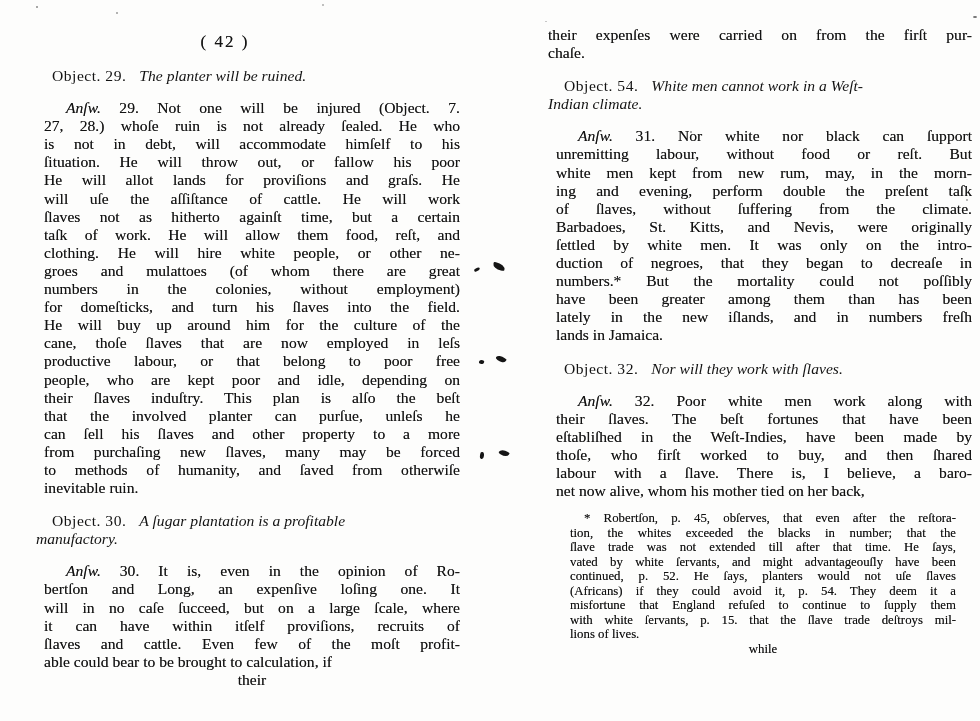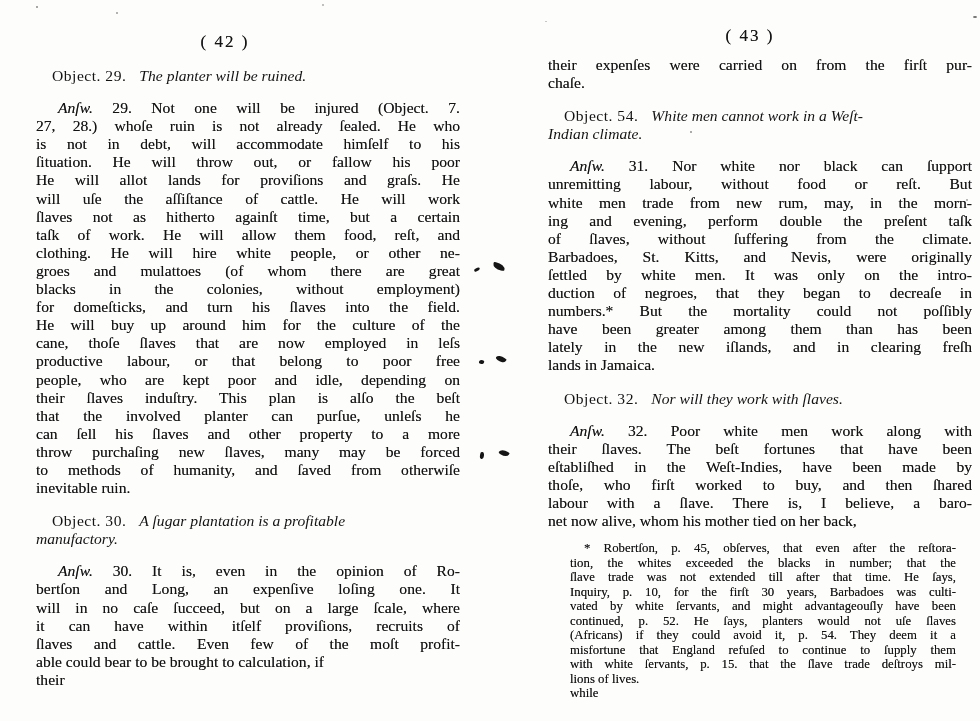--- a/index.html
+++ b/index.html
@@ -26,21 +26,21 @@
     font-size:17px;
     letter-spacing:2px;
     margin-bottom:10px;
     text-shadow:0 0 .3px rgba(0,0,0,.55);
   }
   .page-left .page-header{padding-right:46px;}
   .page-right .page-header{padding-right:20px;}
   .blocks{font-size:15.6px;line-height:18.1px;}
   .block{margin:0;}
   .block.objection{margin:15px 0 14px 0;}
-  .block.answer{margin:13px 0 0 0;}
+  .block.answer{margin:13px 0 0 8px;}
   .block.continuation{margin:0;}
   .block.footnote{
     margin:11px 16px 0 22px;
     font-size:12.8px;
     line-height:14.5px;
   }
   .line{
     text-align:justify;
     text-align-last:justify;
     text-shadow:0 0 .3px rgba(0,0,0,.55);
@@ -54,21 +54,21 @@
     font-style:italic;
   }
   .obj-line.first{text-indent:16px;}
   .obj-label{
     font-style:normal;
     margin-right:13px;
     letter-spacing:.5px;
   }
   .answ-label{font-style:italic;}
   .catchword{
-    text-align:left;
+    text-align:center;
     text-shadow:0 0 .3px rgba(0,0,0,.55);
   }
   
   .ink{position:absolute;background:#151515;}
   .ink.m1a{left:474px;top:268px;width:6px;height:3px;border-radius:60% 40% 70% 30%;transform:rotate(-22deg);}
   .ink.m1b{left:493px;top:263px;width:12px;height:7px;border-radius:10% 90% 20% 80%;transform:rotate(12deg);}
   .ink.m2a{left:479px;top:360px;width:5px;height:4px;border-radius:70% 30% 60% 40%;transform:rotate(20deg);}
   .ink.m2b{left:496px;top:356px;width:10px;height:6px;border-radius:90% 10% 80% 30%;transform:rotate(38deg);}
   .ink.m3a{left:480px;top:452px;width:4px;height:7px;border-radius:40% 60% 50% 50%;transform:rotate(8deg);}
   .ink.m3b{left:499px;top:450px;width:10px;height:6px;border-radius:85% 15% 75% 25%;transform:rotate(32deg);}
@@ -96,90 +96,88 @@
           <div class="line indent"><span class="answ-label">Anſw.</span> 29.  Not one will be injured (Object. 7.</div>
           <div class="line">27, 28.) whoſe ruin is not already ſealed.  He who</div>
           <div class="line">is not in debt, will accommodate himſelf to his</div>
           <div class="line">ſituation.   He will throw out, or fallow his poor</div>
           <div class="line">He will allot lands for proviſions and graſs.   He</div>
           <div class="line">will uſe the aſſiſtance of cattle.   He will work</div>
           <div class="line">ſlaves not as hitherto againſt time, but a certain</div>
           <div class="line">taſk of work.   He will allow them food, reſt, and</div>
           <div class="line">clothing.   He will hire white people, or other ne-</div>
           <div class="line">groes and mulattoes (of whom there are great</div>
-          <div class="line">blacks in the colonies, without employment)</div>
+          <div class="line">numbers in the colonies, without employment)</div>
           <div class="line">for domeſticks, and turn his ſlaves into the field.</div>
           <div class="line">He will buy up around him for the culture of the</div>
           <div class="line">cane, thoſe ſlaves that are now employed in leſs</div>
           <div class="line">productive labour, or that belong to poor free</div>
           <div class="line">people, who are kept poor and idle, depending on</div>
           <div class="line">their ſlaves induſtry.   This plan is alſo the beſt</div>
           <div class="line">that the involved planter can purſue, unleſs he</div>
           <div class="line">can ſell his ſlaves and other property to a more</div>
-          <div class="line">throw purchaſing new ſlaves, many may be forced</div>
+          <div class="line">from purchaſing new ſlaves, many may be forced</div>
           <div class="line">to methods of humanity, and ſaved from otherwiſe</div>
           <div class="line last">inevitable ruin.</div>
         </div>
         <div class="block objection">
           <div class="obj-line first"><span class="obj-label">Object. 30.</span><span>A ſugar plantation is a profitable</span></div>
           <div class="obj-line">manufactory.</div>
         </div>
         <div class="block answer">
           <div class="line indent"><span class="answ-label">Anſw.</span> 30.   It is, even in the opinion of Ro-</div>
           <div class="line">bertſon and Long, an expenſive loſing one.   It</div>
           <div class="line">will in no caſe ſucceed, but on a large ſcale, where</div>
           <div class="line">it can have within itſelf proviſions, recruits of</div>
           <div class="line">ſlaves and cattle.   Even few of the moſt profit-</div>
           <div class="line last">able could bear to be brought to calculation, if</div>
           <div class="catchword">their</div>
         </div>
       </div>
   </div>
 
   <div class="page page-right">
-    <div class="page-header">(  43  )</div>
     <div class="blocks">
         <div class="block continuation">
           <div class="line">their expenſes were carried on from the firſt pur-</div>
           <div class="line last">chaſe.</div>
         </div>
         <div class="block objection">
           <div class="obj-line first"><span class="obj-label">Object. 54.</span><span>White men cannot work in a Weſt-</span></div>
           <div class="obj-line">Indian climate.</div>
         </div>
         <div class="block answer">
           <div class="line indent"><span class="answ-label">Anſw.</span> 31.   Nor white nor black can ſupport</div>
           <div class="line">unremitting labour, without food or reſt.   But</div>
-          <div class="line">white men trade from new rum, may, in the morn-</div>
+          <div class="line">white men kept from new rum, may, in the morn-</div>
           <div class="line">ing and evening, perform double the preſent taſk</div>
           <div class="line">of ſlaves, without ſuffering from the climate.</div>
           <div class="line">Barbadoes, St. Kitts, and Nevis, were originally</div>
           <div class="line">ſettled by white men.   It was only on the intro-</div>
           <div class="line">duction of negroes, that they began to decreaſe in</div>
           <div class="line">numbers.*   But the mortality could not poſſibly</div>
           <div class="line">have been greater among them than has been</div>
-          <div class="line">lately in the new iſlands, and in clearing freſh</div>
+          <div class="line">lately in the new iſlands, and in numbers freſh</div>
           <div class="line last">lands in Jamaica.</div>
         </div>
         <div class="block objection">
           <div class="obj-line first"><span class="obj-label">Object. 32.</span><span>Nor will they work with ſlaves.</span></div>
         </div>
         <div class="block answer">
           <div class="line indent"><span class="answ-label">Anſw.</span> 32.   Poor white men work along with</div>
           <div class="line">their ſlaves.   The beſt fortunes that have been</div>
           <div class="line">eſtabliſhed in the Weſt-Indies, have been made by</div>
           <div class="line">thoſe, who firſt worked to buy, and then ſhared</div>
           <div class="line">labour with a ſlave.   There is, I believe, a baro-</div>
           <div class="line last">net now alive, whom his mother tied on her back,</div>
         </div>
         <div class="block footnote">
           <div class="line indent-sm">* Robertſon, p. 45, obſerves, that even after the reſtora-</div>
           <div class="line">tion, the whites exceeded the blacks in number; that the</div>
           <div class="line">ſlave trade was not extended till after that time.   He ſays,</div>
-          <div class="line">Inquiry, p. 10, for the firſt 30 years, Barbadoes was culti-</div>
           <div class="line">vated by white ſervants, and might advantageouſly have been</div>
           <div class="line">continued, p. 52.   He ſays, planters would not uſe ſlaves</div>
           <div class="line">(Africans) if they could avoid it, p. 54.   They deem it a</div>
           <div class="line">misfortune that England refuſed to continue to ſupply them</div>
           <div class="line">with white ſervants, p. 15. that the ſlave trade deſtroys mil-</div>
           <div class="line last">lions of lives.</div>
           <div class="catchword">while</div>
         </div>
       </div>
   </div>

